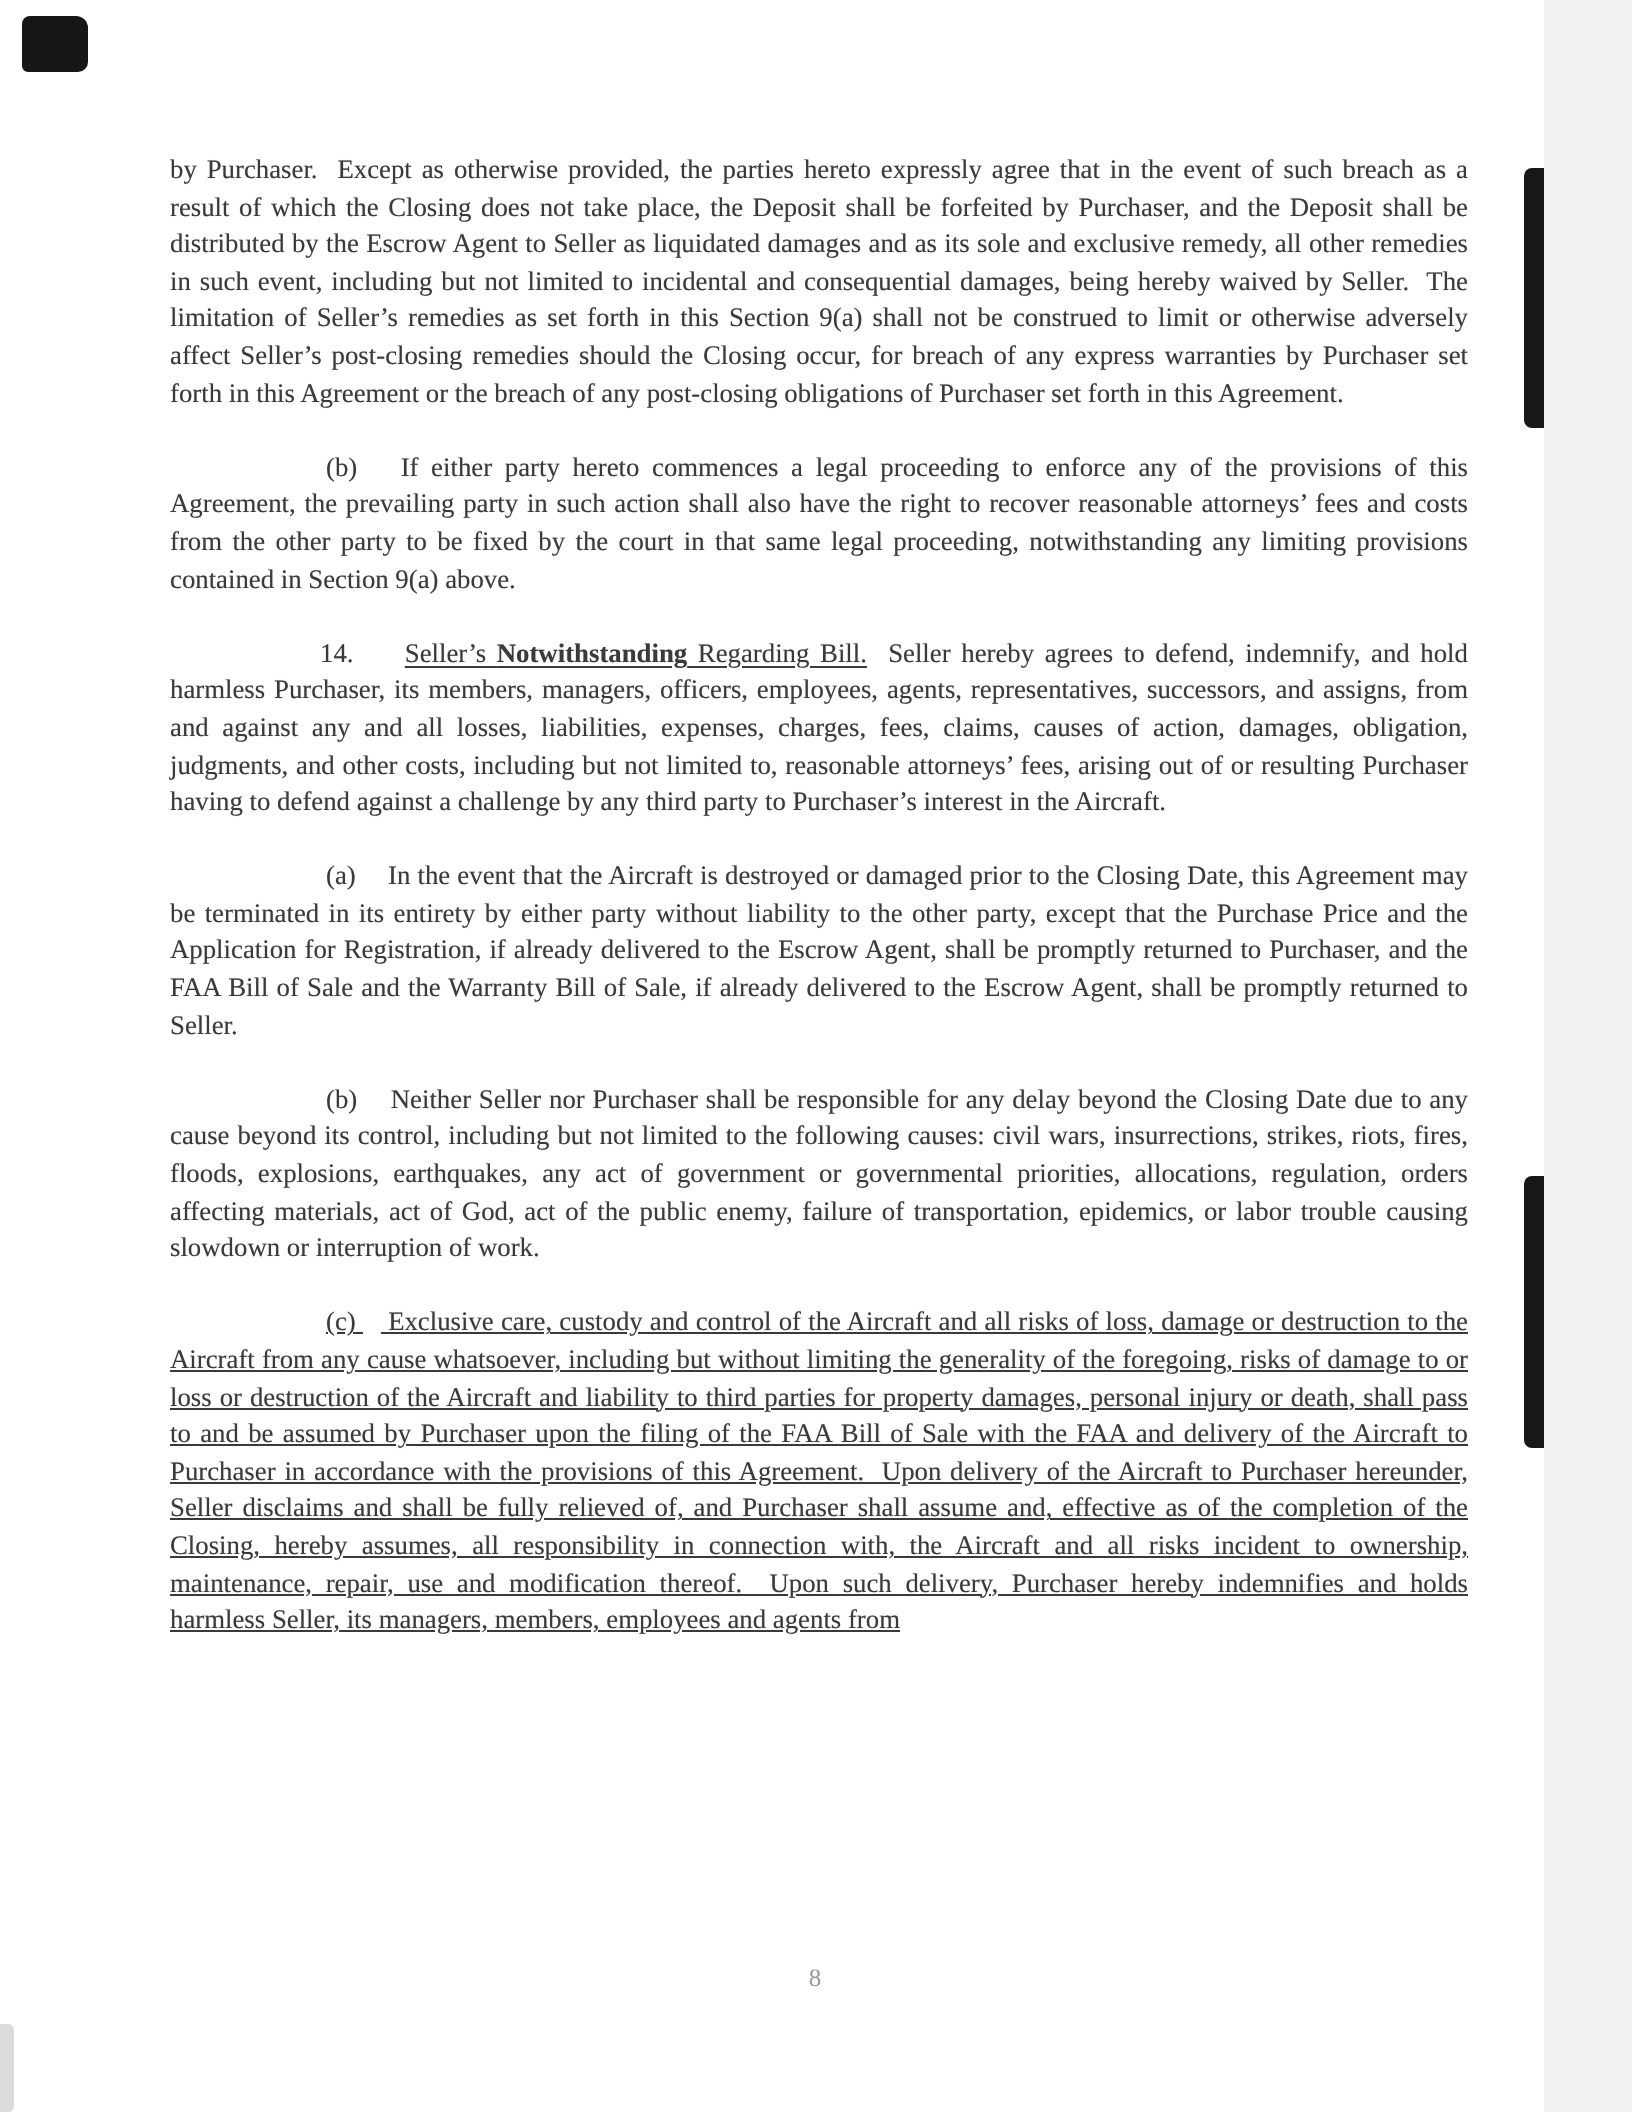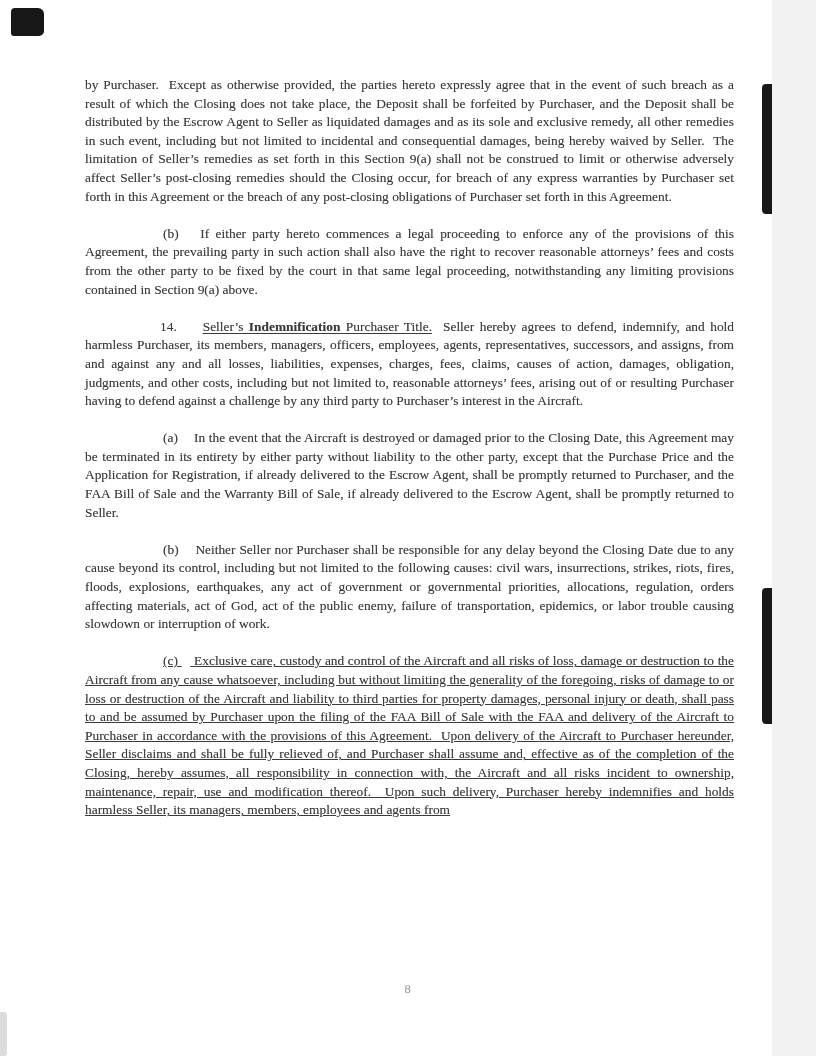--- a/index.html
+++ b/index.html
@@ -82,21 +82,21 @@
 
     <p class="ind-letter">
       <span>(b)</span>
       <span class="tabgap g16"></span>
       <span>If either party hereto commences a legal proceeding to enforce any of the provisions of this Agreement, the prevailing party in such action shall also have the right to recover reasonable attorneys’ fees and costs from the other party to be fixed by the court in that same legal proceeding, notwithstanding any limiting provisions contained in Section 9(a) above.</span>
     </p>
 
     <p class="ind-num10">
       <span>14.</span>
       <span class="tabgap g22"></span>
-      <span class="heading"><span>Seller’s </span><b>Indemnification</b><span> Purchaser Title.</span></span>
+      <span class="heading"><span>Seller’s </span><b>Notwithstanding</b><span> Regarding Bill.</span></span>
       <span>&nbsp;Seller hereby agrees to defend, indemnify, and hold harmless Purchaser, its members, managers, officers, employees, agents, representatives, successors, and assigns, from and against any and all losses, liabilities, expenses, charges, fees, claims, causes of action, damages, obligation, judgments, and other costs, including but not limited to, reasonable attorneys’ fees, arising out of or resulting Purchaser having to defend against a challenge by any third party to Purchaser’s interest in the Aircraft.</span>
     </p>
 
 
     <p class="ind-letter">
       <span>(a)</span>
       <span class="tabgap g16"></span>
       <span>In the event that the Aircraft is destroyed or damaged prior to the Closing Date, this Agreement may be terminated in its entirety by either party without liability to the other party, except that the Purchase Price and the Application for Registration, if already delivered to the Escrow Agent, shall be promptly returned to Purchaser, and the FAA Bill of Sale and the Warranty Bill of Sale, if already delivered to the Escrow Agent, shall be promptly returned to Seller.</span>
     </p>
 

